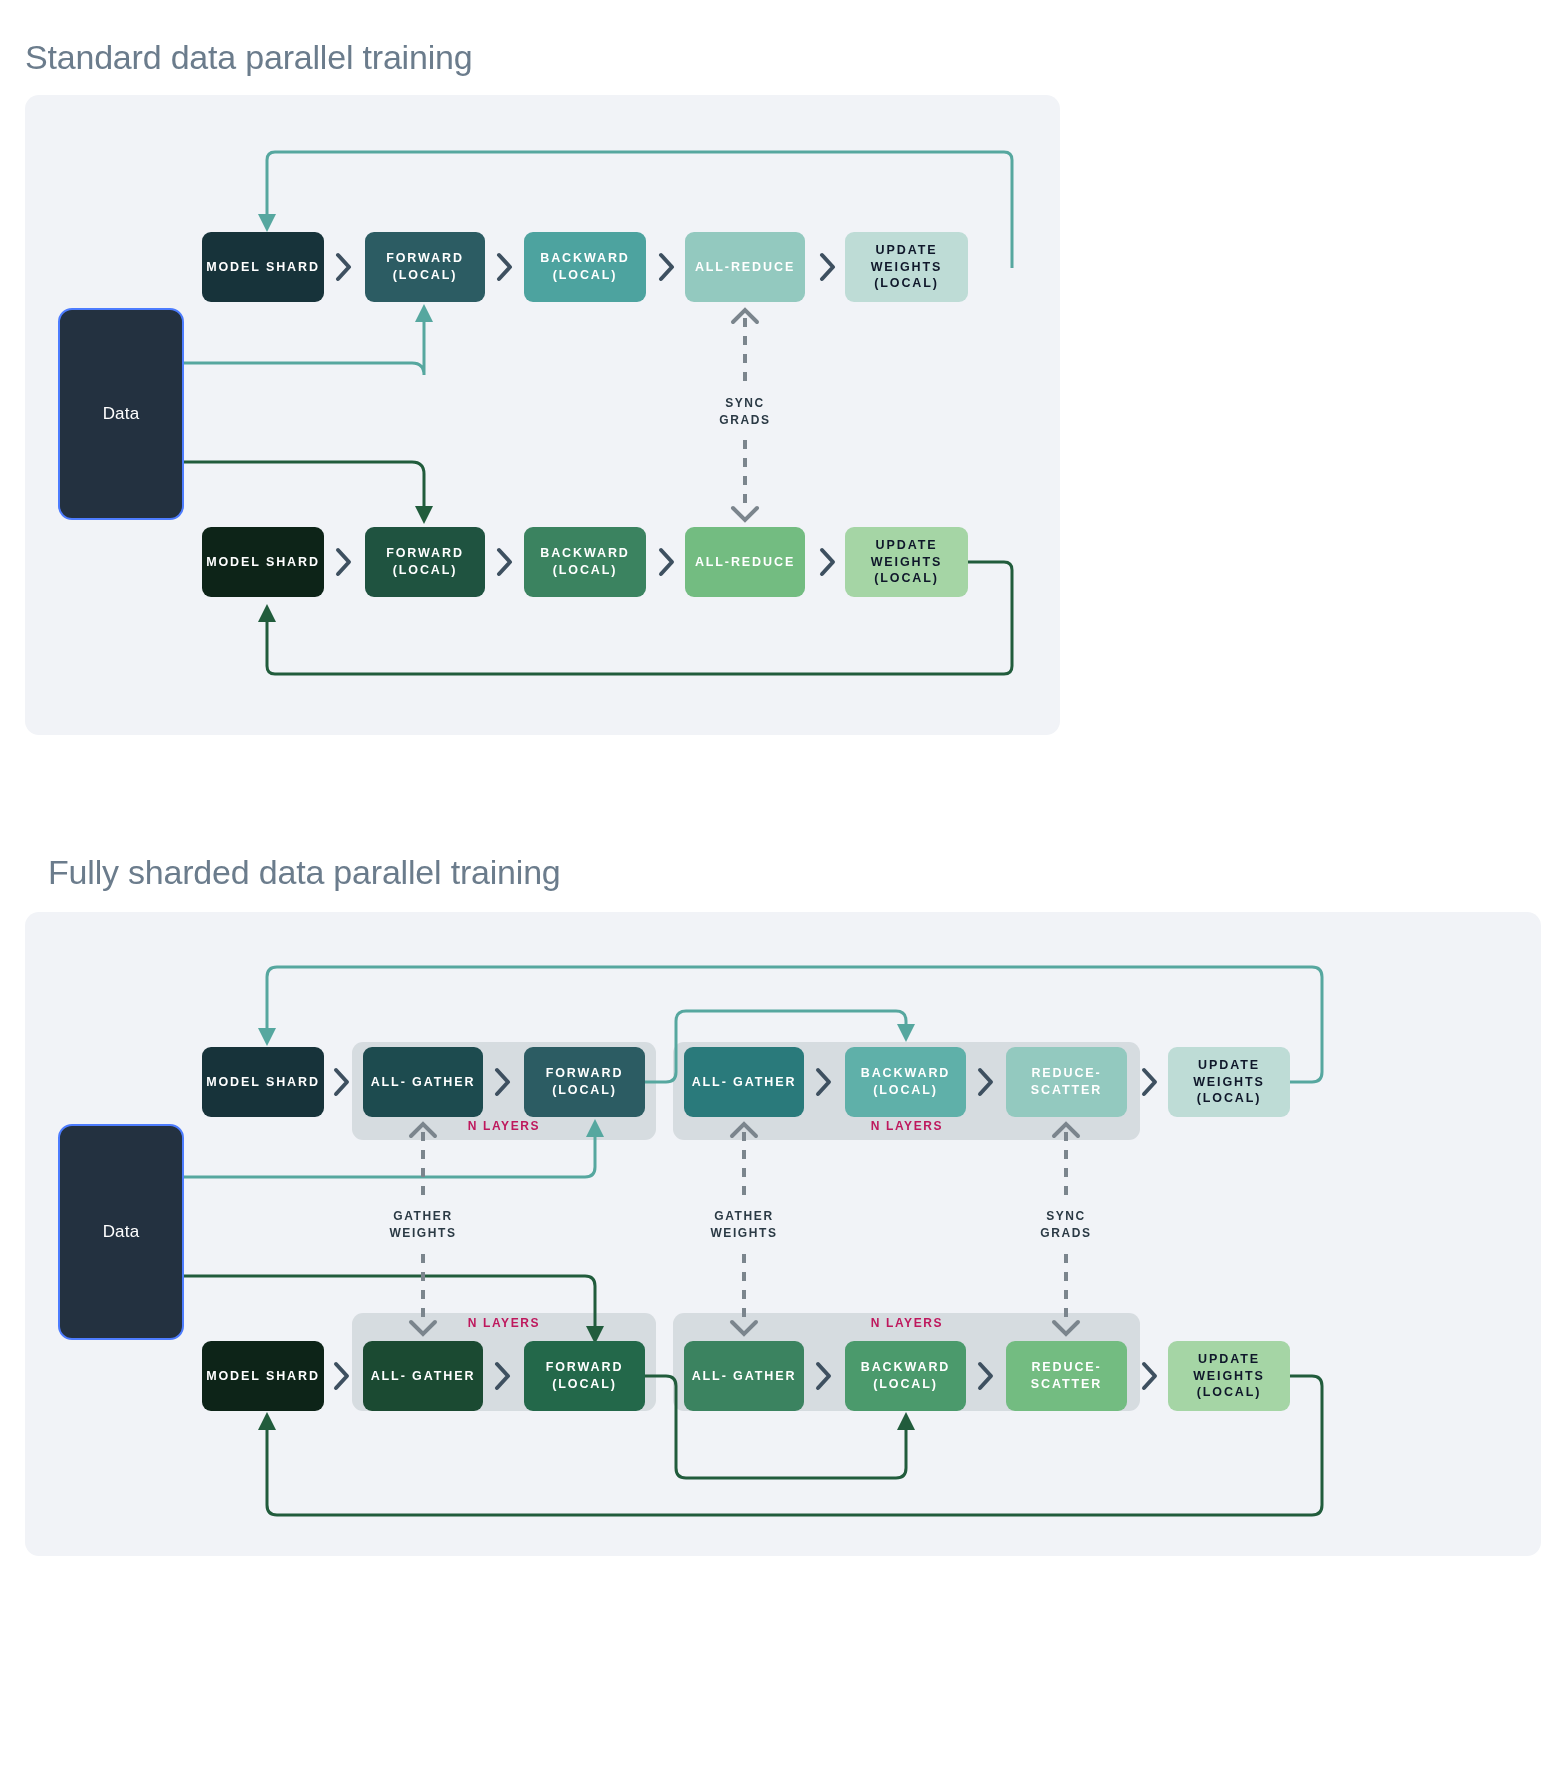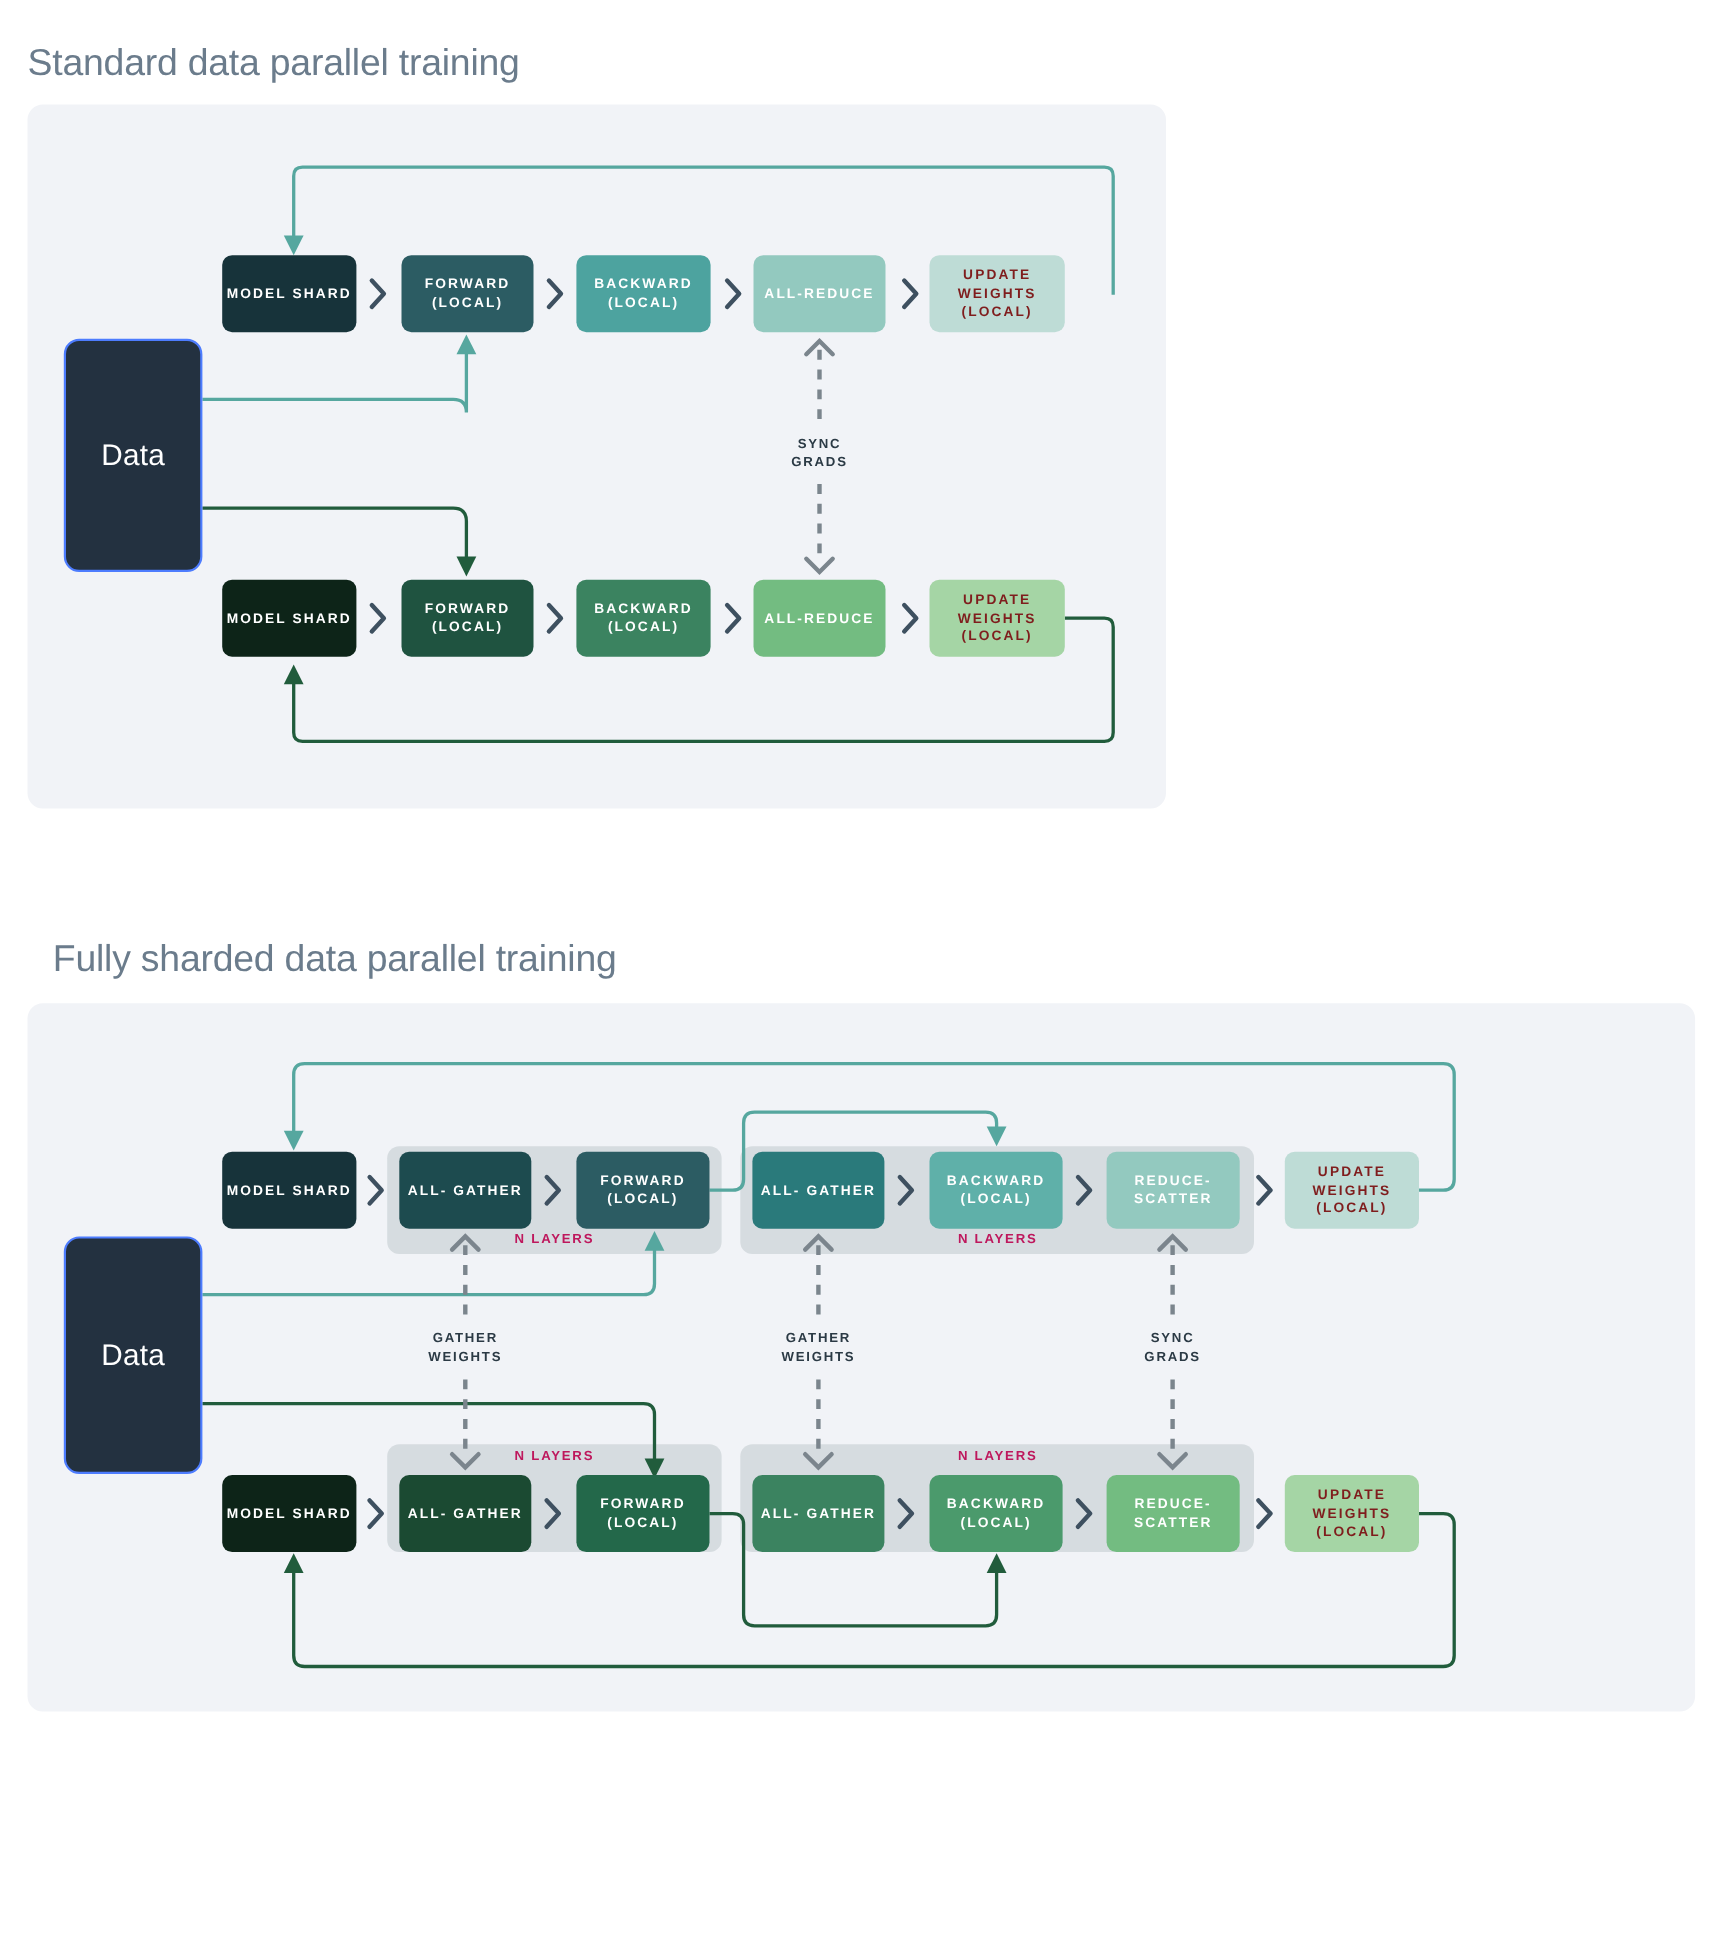--- a/index.html
+++ b/index.html
@@ -43,31 +43,31 @@
     align-items: center;
     justify-content: center;
     text-align: center;
     color: #ffffff;
     font-size: 12.5px;
     font-weight: 700;
     letter-spacing: 1.9px;
     line-height: 1.35;
     padding: 2px;
   }
-  .node.dark-label { color: #7f1d1d; }
+  .node.dark-label { color: #0f172a; }
   .data-node {
     position: absolute;
     border-radius: 14px;
     background: #233140;
     border: 2px solid #4d7cfe;
     display: flex;
     align-items: center;
     justify-content: center;
     color: #ffffff;
-    font-size: 27px;
+    font-size: 17px;
     font-weight: 400;
     letter-spacing: 0.2px;
   }
   .group-box {
     position: absolute;
     background: #d6dce0;
     border-radius: 11px;
   }
   .chev {
     position: absolute;

